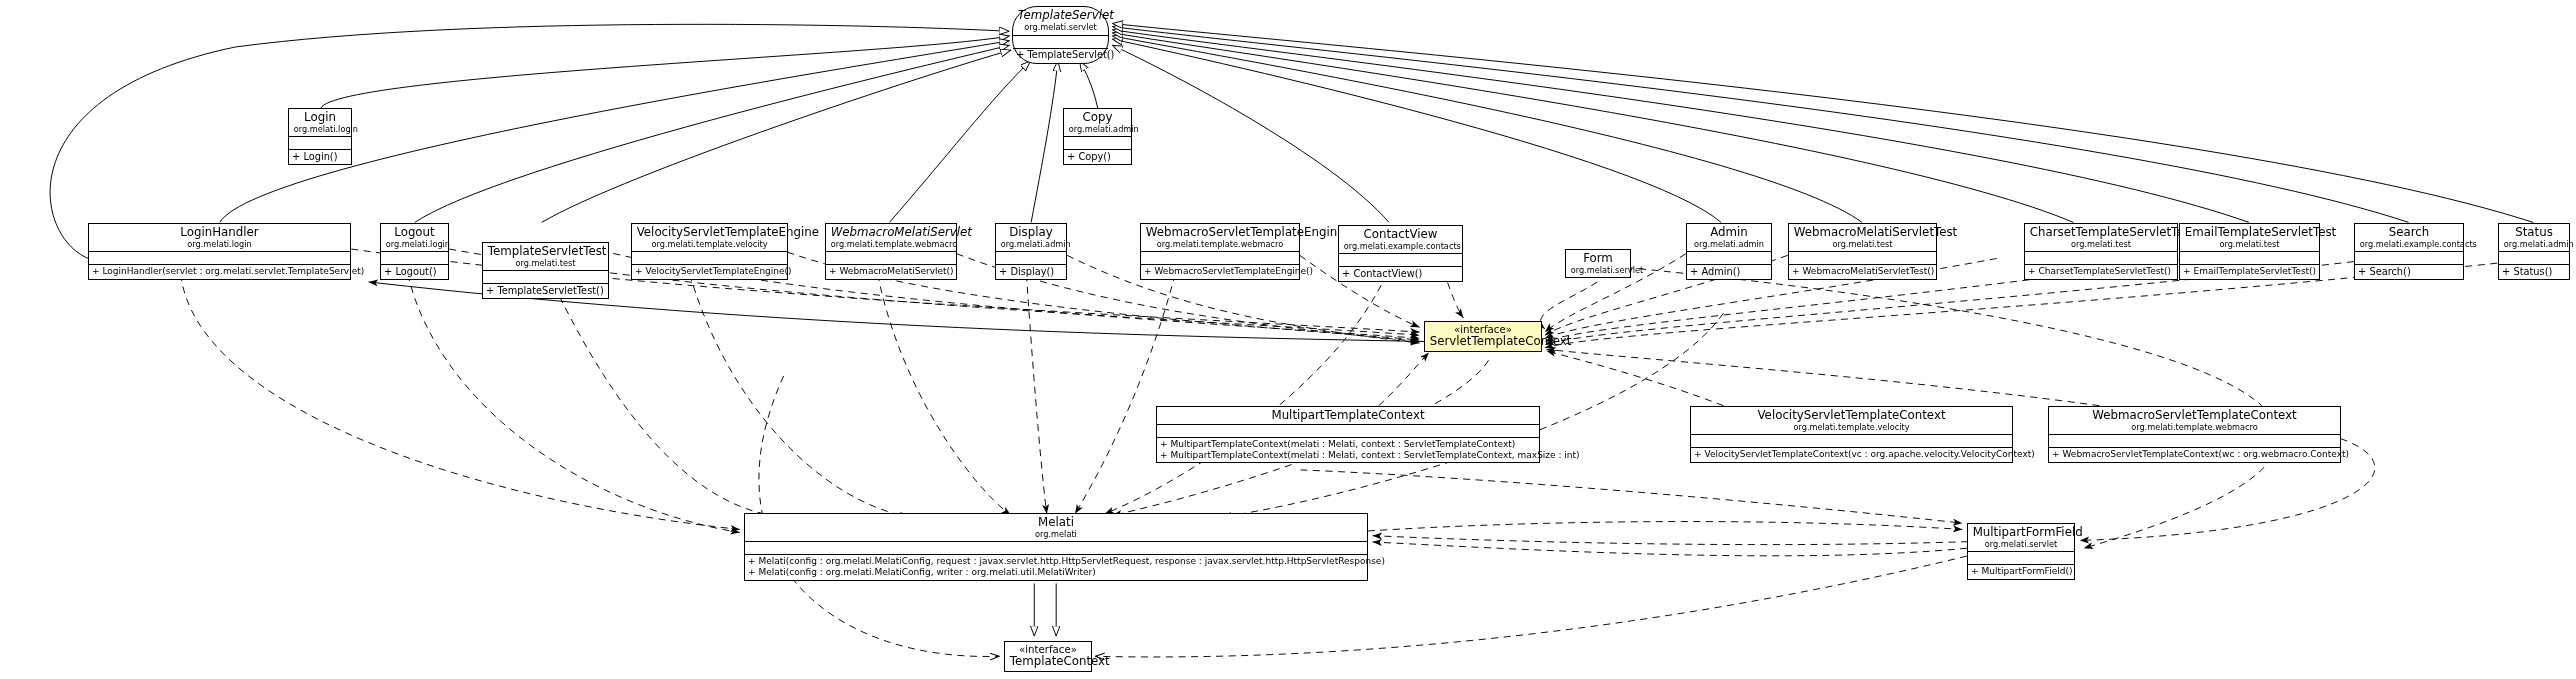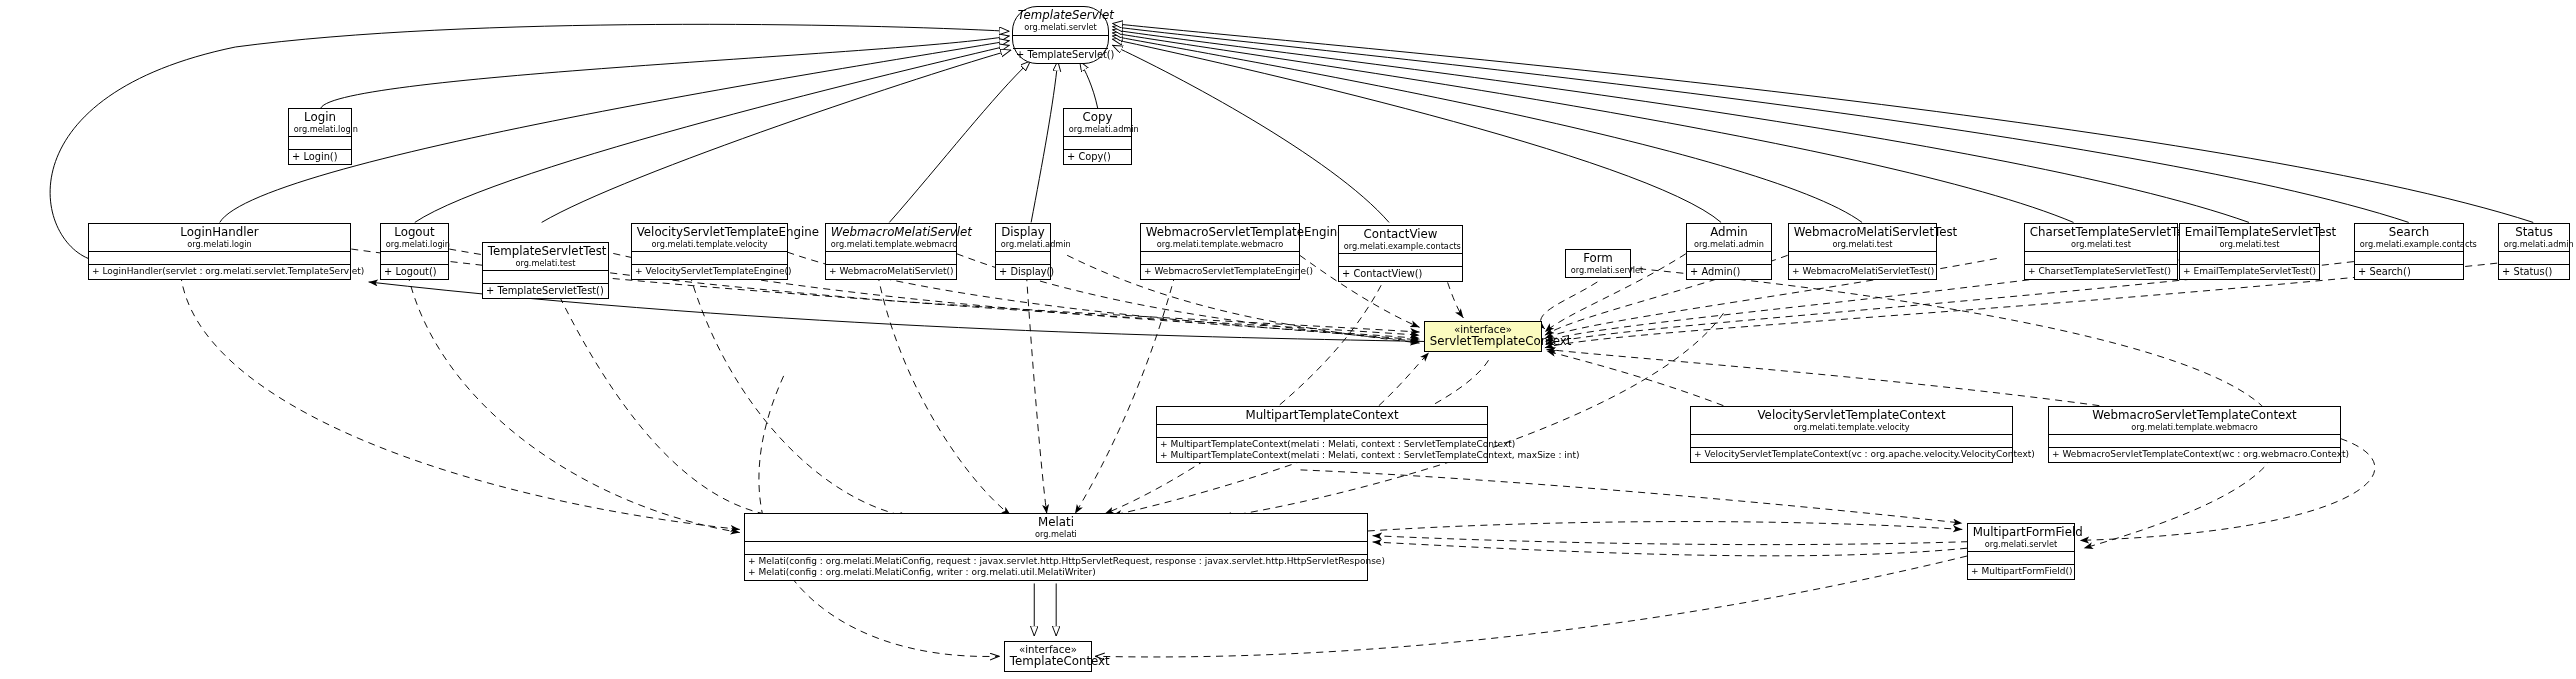--- a/index.html
+++ b/index.html
@@ -245,21 +245,21 @@
     <div class="head">
       <div class="cname abstract">WebmacroMelatiServlet</div>
       <div class="pkg">org.melati.template.webmacro</div>
     </div>
     <div class="attrs"></div>
     <div class="ops">
       <div class="op small">+ WebmacroMelatiServlet()</div>
     </div>
   </div>
 
-  <div class="node" style="left:995px; top:223px; width:56px;">
+  <div class="node" style="left:995px; top:223px; width:72px;">
     <div class="head">
       <div class="cname">Display</div>
       <div class="pkg">org.melati.admin</div>
     </div>
     <div class="attrs"></div>
     <div class="ops">
       <div class="op">+ Display()</div>
     </div>
   </div>
 
@@ -358,21 +358,21 @@
     </div>
   </div>
 
   <div class="node iface-hl" style="left:1424px; top:321px; width:118px;">
     <div class="head nb">
       <div class="stereo">«interface»</div>
       <div class="cname">ServletTemplateContext</div>
     </div>
   </div>
 
-  <div class="node" style="left:1156px; top:406px; width:332px;">
+  <div class="node" style="left:1156px; top:406px; width:384px;">
     <div class="head">
       <div class="cname">MultipartTemplateContext</div>
     </div>
     <div class="attrs"></div>
     <div class="ops">
       <div class="op small">+ MultipartTemplateContext(melati : Melati, context : ServletTemplateContext)</div>
       <div class="op small">+ MultipartTemplateContext(melati : Melati, context : ServletTemplateContext, maxSize : int)</div>
     </div>
   </div>
 

